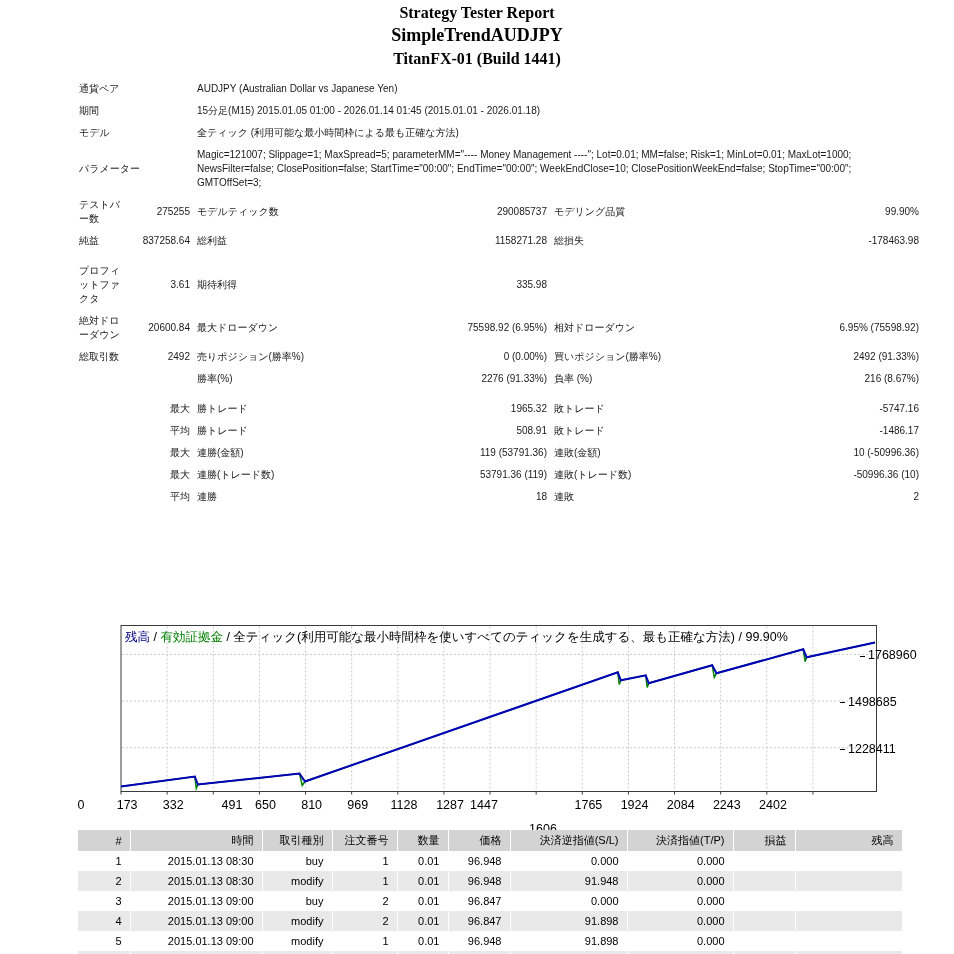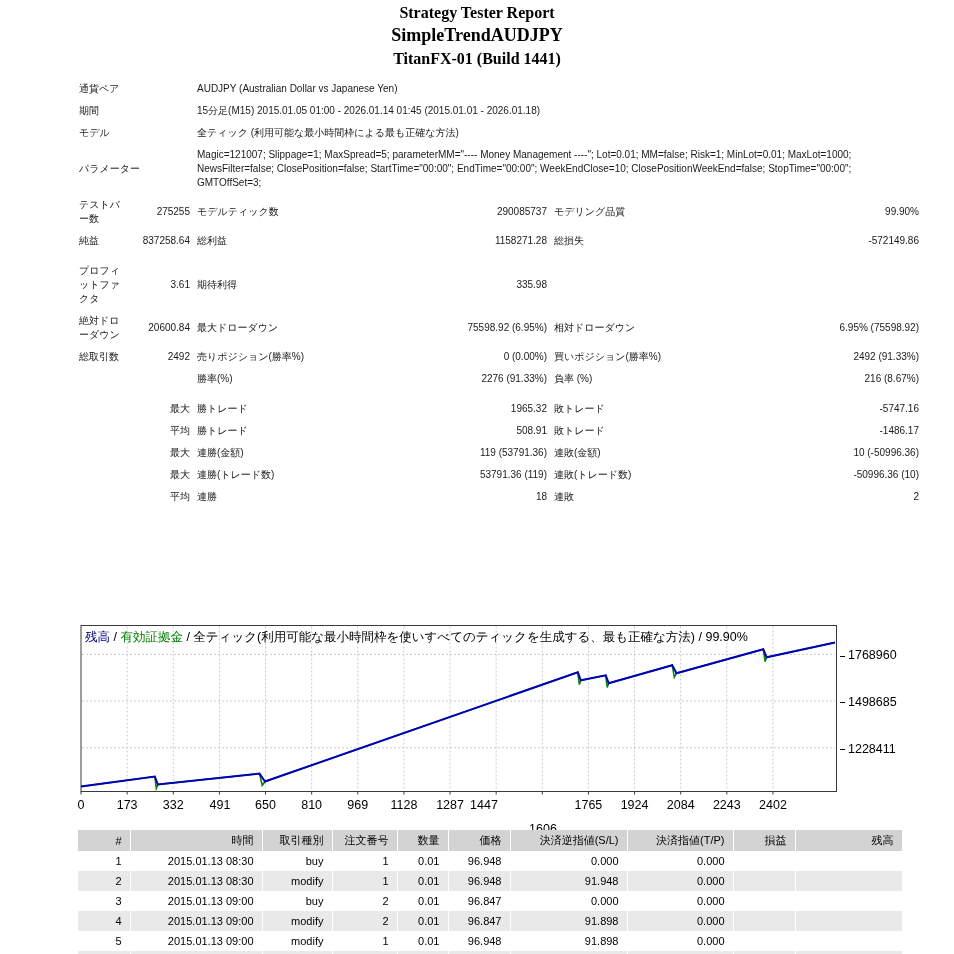--- a/index.html
+++ b/index.html
@@ -24,21 +24,21 @@
   .stats-table td.c1{width:47px;}
   .stats-table td.c2{width:64px;text-align:right;white-space:nowrap;}
   .stats-table td.c3{width:175px;padding-left:7px;}
   .stats-table td.c4{width:175px;text-align:right;white-space:nowrap;}
   .stats-table td.c5{width:180px;padding-left:7px;}
   .stats-table td.c6{width:185px;text-align:right;white-space:nowrap;}
   .stats-table tr:nth-child(3) td,.stats-table tr:nth-child(7) td{padding-top:12px;}
   
   .chart-section{position:absolute;top:625px;left:0;width:954px;}
   .chart-area{position:relative;margin-left:80px;width:874px;}
-  .plot{position:relative;width:758px;height:172px;}
+  .plot{position:relative;width:758px;height:172px;margin-left:40px;}
   .legend{
     position:absolute;top:4px;left:5px;font-size:12.5px;white-space:nowrap;color:#000;
   }
   .ylabel{
     position:absolute;left:760px;font-size:12.5px;color:#000;line-height:14px;white-space:nowrap;
   }
   .ylabel::before{
     content:"";display:inline-block;width:5px;height:1px;background:#000;
     vertical-align:middle;margin-right:3px;
   }
@@ -96,21 +96,21 @@
         <td class="c4">290085737</td>
         <td class="c5">モデリング品質</td>
         <td class="c6">99.90%</td>
       </tr>
       <tr>
         <td class="c1">純益</td>
         <td class="c2">837258.64</td>
         <td class="c3">総利益</td>
         <td class="c4">1158271.28</td>
         <td class="c5">総損失</td>
-        <td class="c6">-572149.86</td>
+        <td class="c6">-178463.98</td>
       </tr>
       <tr>
         <td class="c1">プロフィットファクタ</td>
         <td class="c2">3.61</td>
         <td class="c3">期待利得</td>
         <td class="c4">335.98</td>
         <td class="c5"></td>
         <td class="c6"></td>
       </tr>
       <tr>
@@ -218,31 +218,31 @@
           <line x1="692.95" y1="166.5" x2="692.95" y2="169.5" stroke="#3a3a3a" stroke-width="1"></line>
           <line x1="2" y1="29.360314136125652" x2="755" y2="29.360314136125652" stroke="#c9c9c9" stroke-width="1" stroke-dasharray="2,2"></line>
           <line x1="2" y1="76.05704188481675" x2="755" y2="76.05704188481675" stroke="#c9c9c9" stroke-width="1" stroke-dasharray="2,2"></line>
           <line x1="2" y1="122.75359685863874" x2="755" y2="122.75359685863874" stroke="#c9c9c9" stroke-width="1" stroke-dasharray="2,2"></line>
           <polyline points="1.0,161.5 74.8,151.5 76.3,163.4 77.9,159.5 179.5,148.6 182.2,160.5 185.0,156.5 497.8,47.3 499.3,59.6 500.8,55.3 525.7,50.3 527.2,62.5 528.7,58.2 592.2,40.2 594.3,52.3 596.5,48.2 683.3,24.3 685.1,36.6 686.6,32.3 755.0,17.6" fill="none" stroke="#008000" stroke-width="1.5"></polyline>
           <polyline points="1.0,161.5 74.8,151.5 77.9,159.5 179.5,148.6 185.0,156.5 497.8,47.3 500.8,55.3 525.7,50.3 528.7,58.2 592.2,40.2 596.5,48.2 683.3,24.3 686.6,32.3 755.0,17.6" fill="none" stroke="#0000b8" stroke-width="2"></polyline>
         </svg>
       <div class="legend" id="chart-legend"><span style="color: rgb(0, 0, 128);">残高</span><span> / </span><span style="color: rgb(0, 128, 0);">有効証拠金</span><span> / </span><span style="color: rgb(0, 0, 0);">全ティック(利用可能な最小時間枠を使いすべてのティックを生成する、最も正確な方法)</span><span> / </span><span style="color: rgb(0, 0, 0);">99.90%</span></div>
     </div>
     <div id="ylabels">
-        <div class="ylabel" style="top: 23.3603px;">1768960</div>
+        <div class="ylabel" style="top: 23.3603px; margin-left: 20px;">1768960</div>
         <div class="ylabel" style="top: 70.057px;">1498685</div>
         <div class="ylabel" style="top: 116.754px;">1228411</div>
         <div class="ylabel" style="top: 159.5px; margin-top: 44px;">958137</div>
       </div>
   </div>
   <div class="xlabels" id="xlabels">
       <div class="xlabel" style="left: 1px;">0</div>
       <div class="xlabel" style="left: 47.13px;">173</div>
       <div class="xlabel" style="left: 93.26px;">332</div>
-      <div class="xlabel" style="left: 140px;">491</div>
+      <div class="xlabel" style="left: 152px;">491</div>
       <div class="xlabel" style="left: 185.52px;">650</div>
       <div class="xlabel" style="left: 231.65px;">810</div>
       <div class="xlabel" style="left: 277.78px;">969</div>
       <div class="xlabel" style="left: 323.91px;">1128</div>
       <div class="xlabel" style="left: 370.04px;">1287</div>
       <div class="xlabel" style="left: 404px;">1447</div>
       <div class="xlabel" style="left: 463px; margin-top: 24px;">1606</div>
       <div class="xlabel" style="left: 508.43px;">1765</div>
       <div class="xlabel" style="left: 554.56px;">1924</div>
       <div class="xlabel" style="left: 600.69px;">2084</div>

